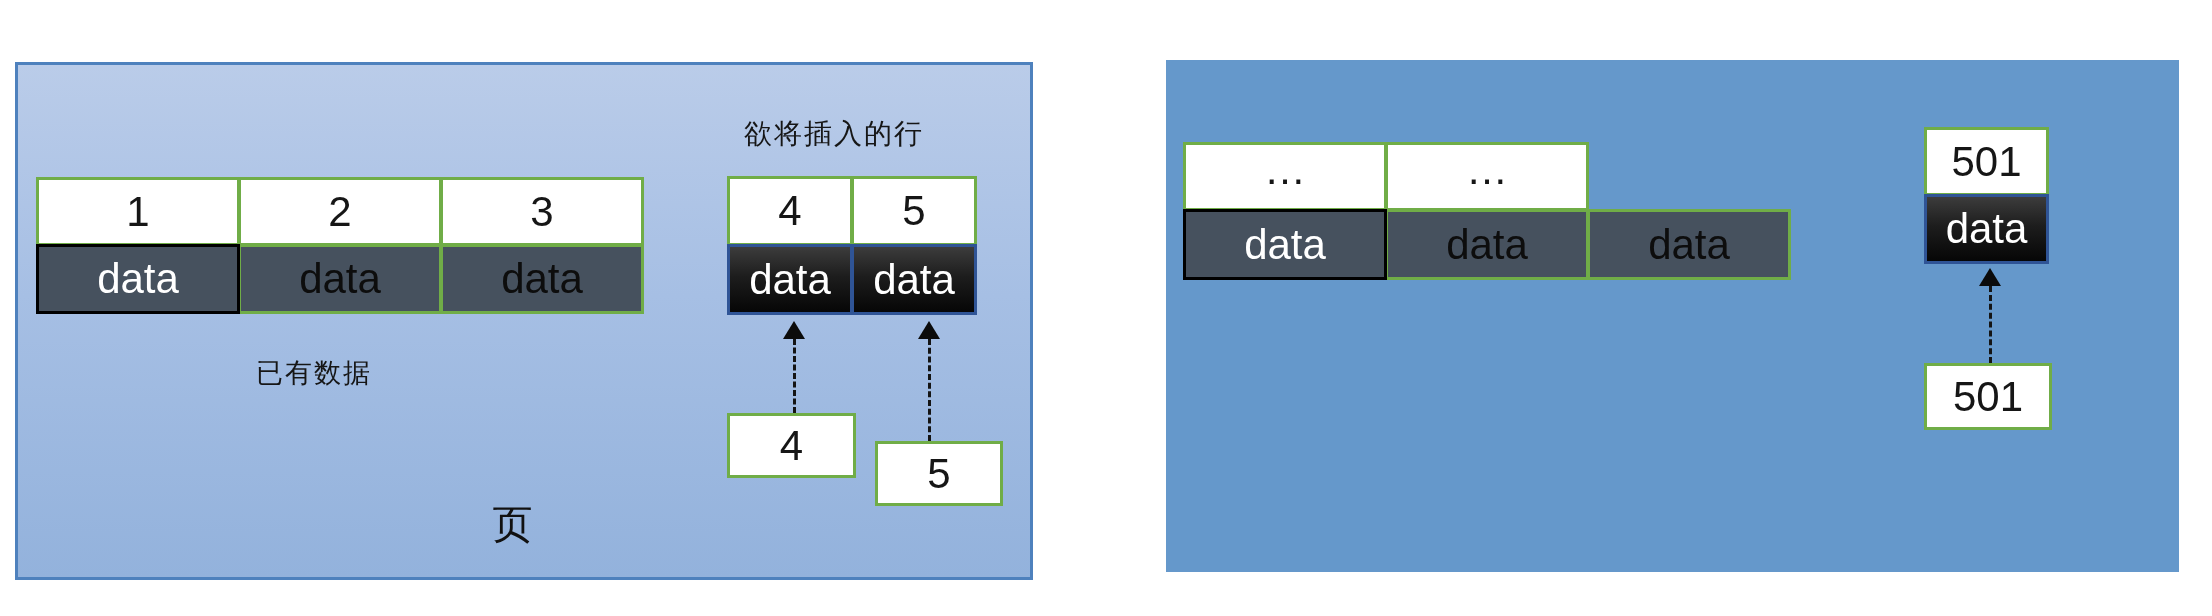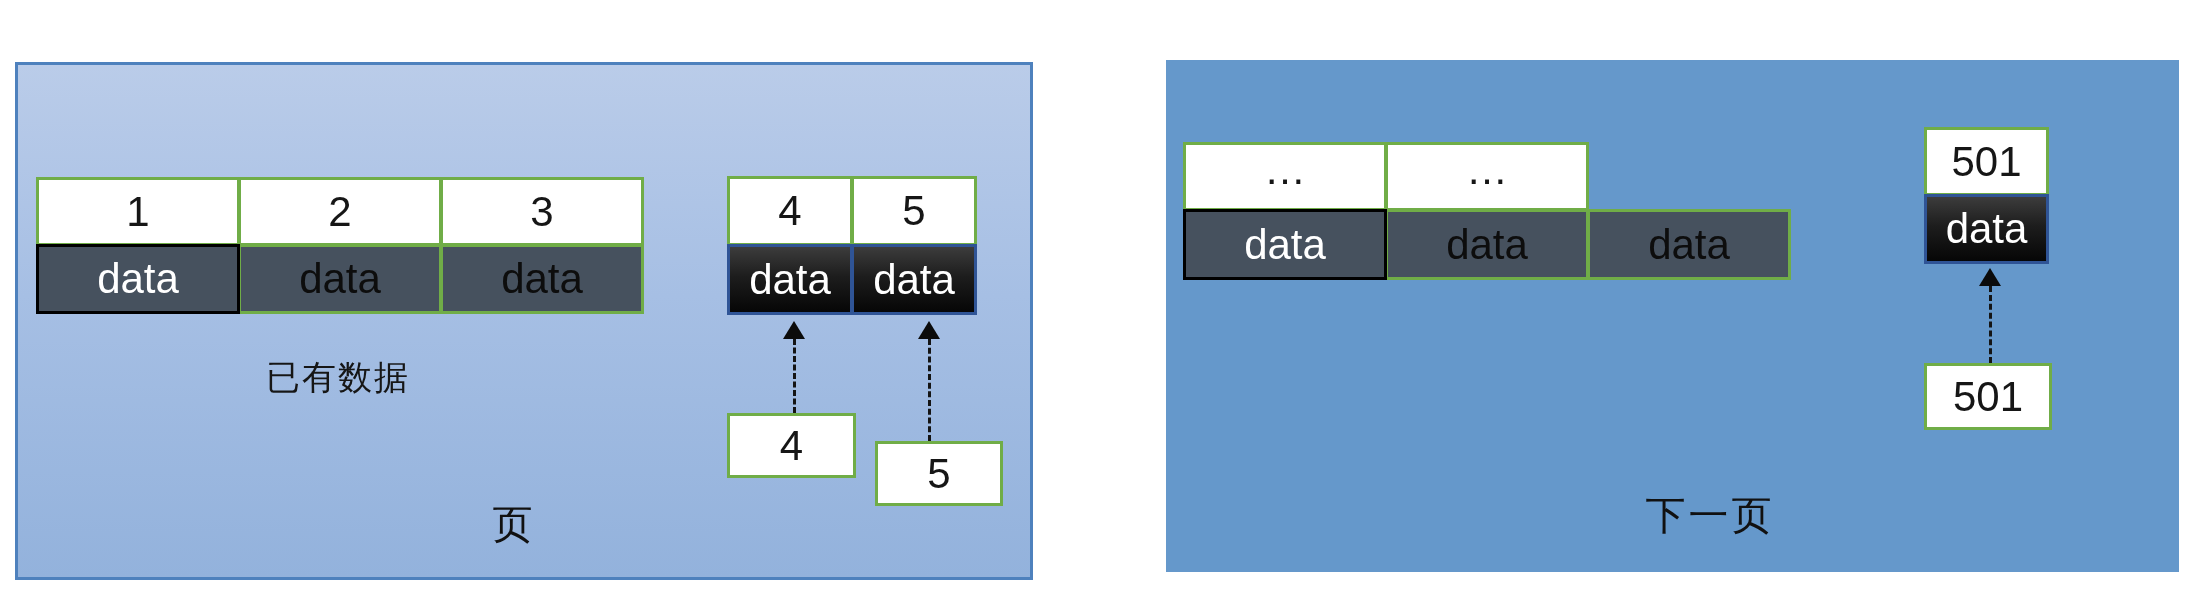--- a/index.html
+++ b/index.html
@@ -59,21 +59,21 @@
   }
 
   
   .w-main { width: 204px; }
   .h-hdr  { height: 69px; }
   .h-dat  { height: 70px; }
   .w-ins  { width: 126px; }
 
   
   .lbl { position: absolute; color: #161616; white-space: nowrap; }
-  .lbl-existing { left: 248px; top: 290px; font-size: 34px; letter-spacing: 2px; font-family: Liberation Mono, monospace; }
+  .lbl-existing { left: 238px; top: 290px; font-size: 27px; letter-spacing: 2px; font-family: Liberation Mono, monospace; }
   .lbl-insert   { left: 726px; top: 50px;  font-size: 28px; letter-spacing: 2px; }
   .panel-title  { position: absolute; font-size: 40px; color: #111; text-align: center; width: 200px; letter-spacing: 3px; }
   .title-page   { left: 396px; top: 432px; }
   .title-next   { left: 444px; top: 428px; }
 
   
   .wbox {
     position: absolute;
     background: #ffffff;
     border: 3px solid #70ad47;
@@ -115,20 +115,21 @@
       </div>
       <div class="trow">
         <div class="cell slate first w-main h-dat">data</div>
         <div class="cell slate w-main h-dat">data</div>
         <div class="cell slate w-main h-dat">data</div>
       </div>
     </div>
 
     <div class="lbl lbl-existing">已有数据</div>
 
+    <div class="lbl lbl-insert">欲将插入的行</div>
 
     <div class="tbl" style="left:709px; top:111px;">
       <div class="trow">
         <div class="cell hdr w-ins" style="height:70px;">4</div>
         <div class="cell hdr w-ins" style="height:70px;">5</div>
       </div>
       <div class="trow">
         <div class="cell blackcell w-ins" style="height:71px;">data</div>
         <div class="cell blackcell w-ins" style="height:71px;">data</div>
       </div>
@@ -172,16 +173,15 @@
       </div>
     </div>
 
     <div class="arrow" style="left:812px; top:208px; height:95px;">
       <div class="arrow-head"></div>
       <div class="arrow-line"></div>
     </div>
 
     <div class="wbox" style="left:758px; top:303px; width:128px; height:67px;">501</div>
 
-    <div class="panel-title title-next">下一页</div>
   </div>
 
 </div>
 
 </body></html>

